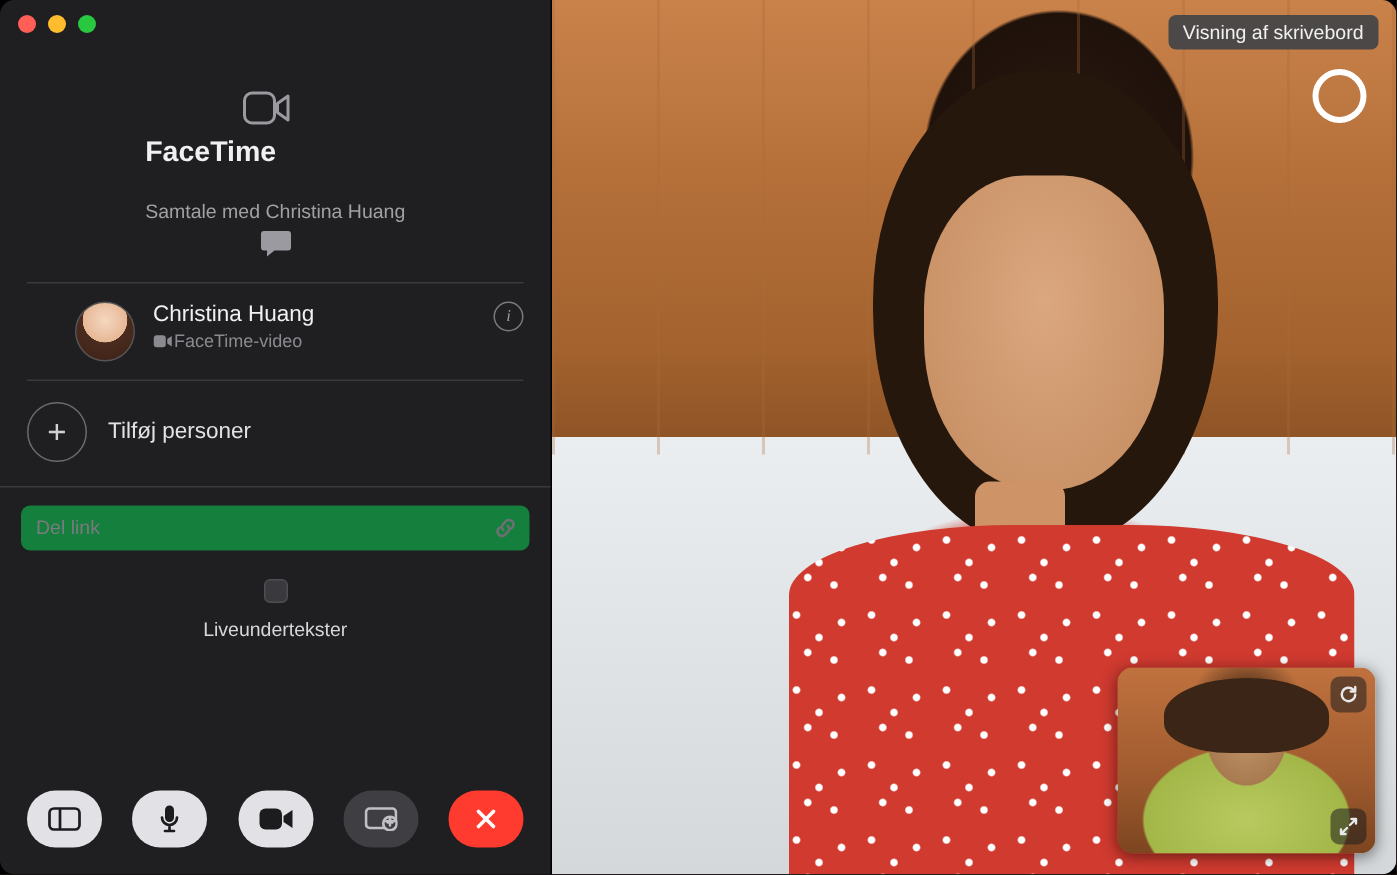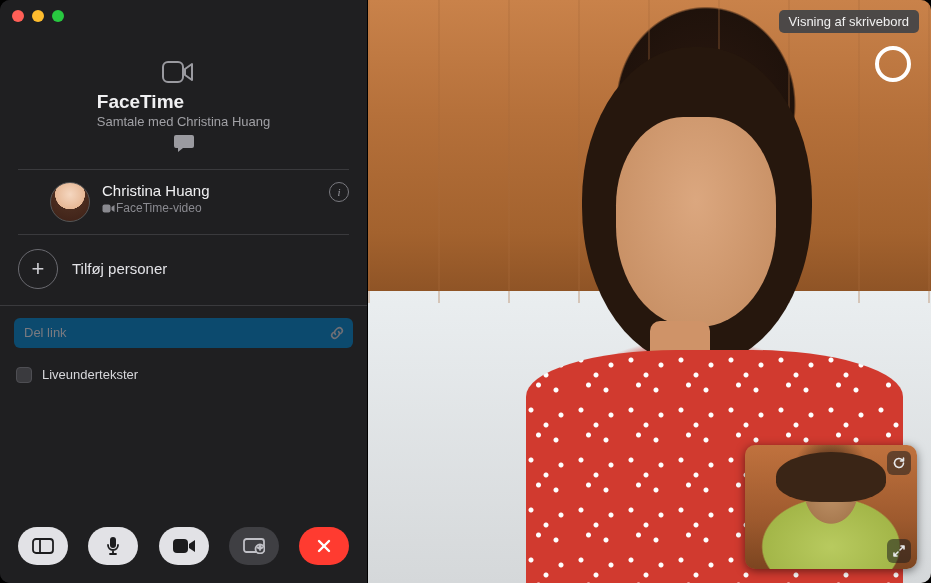--- a/index.html
+++ b/index.html
@@ -63,21 +63,21 @@
     .header-text { flex: 1; min-width: 0; }
     .app-title {
       font-size: 19px;
       font-weight: 600;
       color: #f0f0f2;
       line-height: 1.1;
     }
     .app-subtitle {
       font-size: 13px;
       color: #a0a0a5;
-      margin-top: 1px;
+      margin-top: 20px;
       white-space: nowrap;
       overflow: hidden;
       text-overflow: ellipsis;
     }
     .header-action {
       width: 28px; height: 28px;
       display: flex; align-items: center; justify-content: center;
       color: #9a9aa0;
     }
 
@@ -129,21 +129,21 @@
       display: flex; align-items: center; justify-content: center;
       margin-right: 14px; flex-shrink: 0;
       color: #cfcfd4;
       font-size: 22px;
       font-weight: 300;
     }
     .add-label { font-size: 15px; color: #e2e2e6; }
 
     .link-field {
       margin: 12px 14px 14px 14px;
-      background: #0c4a6e;
+      background: #15803d;
       border-radius: 6px;
       height: 30px;
       display: flex;
       align-items: center;
       padding: 0 8px 0 10px;
     }
     .link-field input {
       flex: 1;
       background: transparent;
       border: none;
@@ -152,20 +152,21 @@
       font-size: 13px;
     }
     .link-field input::placeholder { color: #7a7a80; }
     .link-action { color: #6f6f75; }
 
     .check-row {
       padding: 5px 16px;
       display: flex;
       align-items: center;
       gap: 10px;
+      flex-direction: column;
     }
     .checkbox {
       width: 16px; height: 16px;
       background: #3a3a3e;
       border: 1px solid #4e4e53;
       border-radius: 4px;
       flex-shrink: 0;
     }
     .check-label { font-size: 13px; color: #d7d7db; }
 

